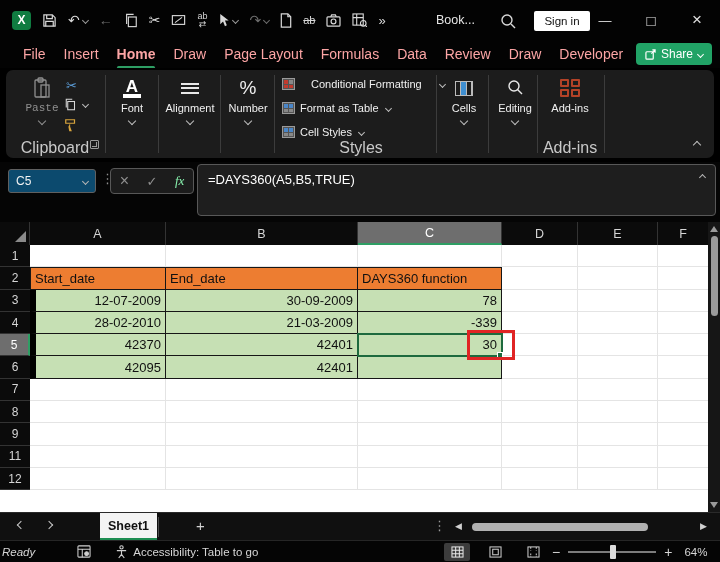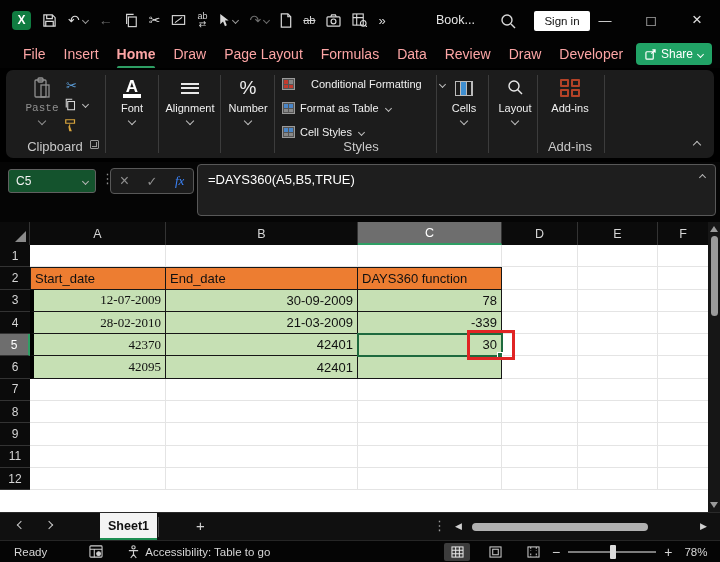--- a/index.html
+++ b/index.html
@@ -33,21 +33,21 @@
   #share-btn{position:absolute;right:8px;top:3px;height:22px;background:#21A366;border-radius:4px;color:#fff;font-size:12px;display:flex;align-items:center;gap:5px;padding:0 9px;}
 
   
   #ribbon{position:absolute;left:0;top:68px;width:720px;height:94px;background:#000;}
   #ribbon-panel{position:absolute;left:6px;top:2px;width:708px;height:88px;background:#1c1c1c;border-radius:7px;}
   .vsep{position:absolute;top:5px;height:78px;width:1px;background:#3c3c3c;}
   .bigbtn{position:absolute;top:5px;width:48px;height:60px;display:flex;flex-direction:column;align-items:center;justify-content:flex-start;color:#f0f0f0;}
   .bigbtn .bicon{height:26px;display:flex;align-items:center;justify-content:center;}
   .bigbtn .blabel{font-size:11px;margin-top:1px;}
   .bigbtn .chev{margin-top:4px;color:#bdbdbd;}
-  .grouplabel{position:absolute;top:69px;font-size:13px;color:#c9c9c9;text-align:center;}
+  .grouplabel{position:absolute;top:69px;font-size:16px;color:#c9c9c9;text-align:center;}
   .smallrow{position:absolute;display:flex;align-items:center;gap:5px;color:#f0f0f0;font-size:11px;white-space:nowrap;}
   .smallrow .chev{color:#bdbdbd;margin-left:2px;}
   
   .mgrid{width:13px;height:12px;border:1px solid #9a9a9a;display:grid;grid-template-columns:1fr 1fr;grid-template-rows:1fr 1fr;gap:1px;background:#555;padding:1px;}
   .mgrid i{background:#c23b2e;}
   .mgrid.blue i{background:#4a86c8;}
   .mgrid.blue i:nth-child(3),.mgrid.blue i:nth-child(4){background:#888;}
   #fonticon{color:#fff;font-size:17px;line-height:15px;font-weight:bold;border-bottom:4px solid #fff;padding:0 3px;}
   .lines i{display:block;width:18px;height:2px;background:#e8e8e8;margin:2.5px 0;}
   #numicon{font-size:19px;color:#eee;}
@@ -56,45 +56,45 @@
   #cellsicon i:nth-child(2){background:#3e8ed0;}
   #addinicon{width:20px;height:18px;display:grid;grid-template-columns:1fr 1fr;grid-template-rows:1fr 1fr;gap:2px;}
   #addinicon i{border:2px solid #b44227;border-radius:1px;}
   #paste-btn{color:#8f8f8f;}
   #launcher{position:absolute;left:84px;top:70px;width:9px;height:9px;border:1px solid #9a9a9a;border-radius:1px;}
   #launcher::after{content:"";position:absolute;right:1px;bottom:1px;width:4px;height:4px;border-right:1.2px solid #9a9a9a;border-bottom:1.2px solid #9a9a9a;}
   #ribbon-collapse{position:absolute;right:14px;top:72px;color:#bdbdbd;}
 
   
   #fbar{position:absolute;left:0;top:162px;width:720px;height:60px;background:#050505;}
-  #namebox{position:absolute;left:8px;top:7px;width:88px;height:24px;background:#14532d;border:1px solid #606060;border-radius:3px;display:flex;align-items:center;color:#f2f2f2;font-size:12px;padding:0 7px;}
+  #namebox{position:absolute;left:8px;top:7px;width:88px;height:24px;background:#0c4a6e;border:1px solid #606060;border-radius:3px;display:flex;align-items:center;color:#f2f2f2;font-size:12px;padding:0 7px;}
   #namebox .chev{margin-left:auto;color:#b5b5b5;}
   #fdots{position:absolute;left:101px;top:9px;color:#8f8f8f;font-size:13px;}
   #fbtns{position:absolute;left:110px;top:6px;width:84px;height:26px;border:1px solid #585858;border-radius:4px;display:flex;align-items:center;justify-content:space-around;background:#1c1c1c;}
-  #fbtns .fx{color:#3b82f6;font-size:13px;font-family:"Liberation Serif",serif;font-style:italic;}
+  #fbtns .fx{color:#86efac;font-size:13px;font-family:"Liberation Serif",serif;font-style:italic;}
   #fbtns .dim{color:#8f8f8f;font-size:13px;}
   #finput{position:absolute;left:197px;top:2px;width:519px;height:52px;background:#1e1e1e;border:1px solid #585858;border-radius:4px;color:#fff;font-size:13px;padding:7px 10px;}
   #fcollapse{position:absolute;right:10px;top:10px;color:#b5b5b5;}
 
   
   #grid{position:absolute;left:0;top:222px;width:708px;height:290px;background:#fff;overflow:hidden;}
   .ghead{display:flex;height:23px;background:#0b0b0b;}
   .gh{border-right:1px solid #333;color:#d6d6d6;font-size:12.5px;display:flex;align-items:center;justify-content:center;}
   .gh.sel{background:#6e6e6e;color:#fff;border-bottom:2px solid #2e9e64;}
   .corner{width:30px;position:relative;background:#0b0b0b;border-right:1px solid #333;}
   .corner::after{content:"";position:absolute;right:3px;bottom:3px;border-left:11px solid transparent;border-bottom:11px solid #8a8a8a;}
   .grow{display:flex;height:22.3px;}
   .rh{width:30px;background:#0b0b0b;border-bottom:1px solid #333;color:#d6d6d6;font-size:12px;display:flex;align-items:center;justify-content:center;}
   .rh.sel{background:#6e6e6e;color:#fff;border-right:2px solid #2e9e64;}
   .cell{border-right:1px solid #e4e4e4;border-bottom:1px solid #e4e4e4;font-size:13px;color:#151515;display:flex;align-items:center;padding:0 4px;overflow:hidden;}
   .cA{width:136px;} .cB{width:192px;} .cC{width:144px;} .cD{width:76px;} .cE{width:80px;} .cF{width:50px;border-right:none;}
   .hdr{background:#ED7D31;border-right:1px solid #161616;border-bottom:1px solid #161616;border-top:1px solid #161616;color:#111;}
   .hdr.first{border-left:1px solid #161616;}
   .dat{background:#C6E0B4;border-right:1px solid #161616;border-bottom:1px solid #161616;color:#111;justify-content:flex-end;}
-  .dat.first{border-left:4px solid #000000;font-family:Liberation Serif, serif;}
+  .dat.first{border-left:6px solid #000000;}
   #selbox{position:absolute;left:357px;top:111px;width:146px;height:24px;border:2px solid #1d6a3e;pointer-events:none;}
   #fillhandle{position:absolute;left:497px;top:130px;width:6px;height:6px;background:#1d6a3e;border:1px solid #fff;}
   #redbox{position:absolute;left:467px;top:108px;width:48px;height:30px;border:3px solid #e02424;pointer-events:none;}
 
   
   #vscroll{position:absolute;left:708px;top:222px;width:12px;height:290px;background:#161616;}
   #vthumb{position:absolute;left:2.5px;top:14px;width:7px;height:80px;background:#9a9a9a;border-radius:4px;}
   .tri{width:0;height:0;position:absolute;left:2px;}
   .tri.up{top:4px;border-left:4px solid transparent;border-right:4px solid transparent;border-bottom:6px solid #9a9a9a;}
   .tri.down{bottom:4px;border-left:4px solid transparent;border-right:4px solid transparent;border-top:6px solid #9a9a9a;}
@@ -106,21 +106,21 @@
   #tab-sep{position:absolute;left:158px;top:4px;width:1px;height:20px;background:#4a4a4a;}
   #addsheet{position:absolute;left:196px;top:4px;color:#d2d2d2;font-size:15px;}
   #sdots{position:absolute;left:433px;top:5px;color:#9a9a9a;font-size:13px;}
   #hleft{position:absolute;left:455px;top:8px;color:#d0d0d0;font-size:9px;}
   #htrack{position:absolute;left:468px;top:9px;width:224px;height:10px;}
   #hthumb{position:absolute;left:4px;top:1px;width:176px;height:8px;background:#b0b0b0;border-radius:4px;}
   #hright{position:absolute;left:700px;top:8px;color:#d0d0d0;font-size:9px;}
 
   
   #statusbar{position:absolute;left:0;top:540px;width:720px;height:22px;background:#050505;border-top:1px solid #262626;display:flex;align-items:center;color:#d6d6d6;font-size:11.5px;}
-  #status-mode{margin-left:14px;}
+  #status-mode{margin-left:2px;font-style:italic;}
   #macro-ic{margin-left:42px;}
   #acc-ic{margin-left:24px;}
   #acc-text{margin-left:5px;}
   .viewbtn{width:26px;height:18px;display:flex;align-items:center;justify-content:center;}
   .viewbtn.active{background:#3c3c3c;border-radius:2px;}
   #views{position:absolute;left:444px;top:2px;display:flex;gap:12px;align-items:center;}
   #zoomctl{position:absolute;left:552px;top:2px;height:18px;display:flex;align-items:center;color:#d6d6d6;}
   #zoom-track{width:88px;height:2px;background:#7c7c7c;margin:0 8px;position:relative;}
   #zoom-thumb{position:absolute;left:42px;top:-6px;width:6px;height:14px;background:#dcdcdc;border-radius:1px;}
   #zoom-level{margin-left:12px;font-size:11.5px;}
@@ -334,21 +334,21 @@
       </div>
       <div class="vsep" style="left:482px;"></div>
 
       <div class="bigbtn" style="left:485px;">
         <span class="bicon">
           <svg class="ic" width="18" height="18" viewBox="0 0 18 18" fill="none" stroke="#e8e8e8" stroke-width="1.4">
               <circle cx="8" cy="7" r="5"></circle>
               <path d="M11.5 10.5L16 15"></path>
             </svg>
         </span>
-        <span class="blabel">Layout</span>
+        <span class="blabel">Editing</span>
         <span class="chev"></span>
       </div>
       <div class="vsep" style="left:531px;"></div>
 
       <div class="bigbtn" style="left:536px;width:56px;">
         <span class="bicon">
             <span id="addinicon">
               <i></i>
               <i></i>
               <i></i>
@@ -560,17 +560,17 @@
           </svg>
       </span>
     </div>
 
     <div id="zoomctl">
       <span style="font-size:14px;">−</span>
       <span id="zoom-track">
           <span id="zoom-thumb"></span>
         </span>
       <span style="font-size:14px;">+</span>
-      <span id="zoom-level">78%</span>
+      <span id="zoom-level">64%</span>
     </div>
   </div>
 
 </div>
 
 </body></html>

